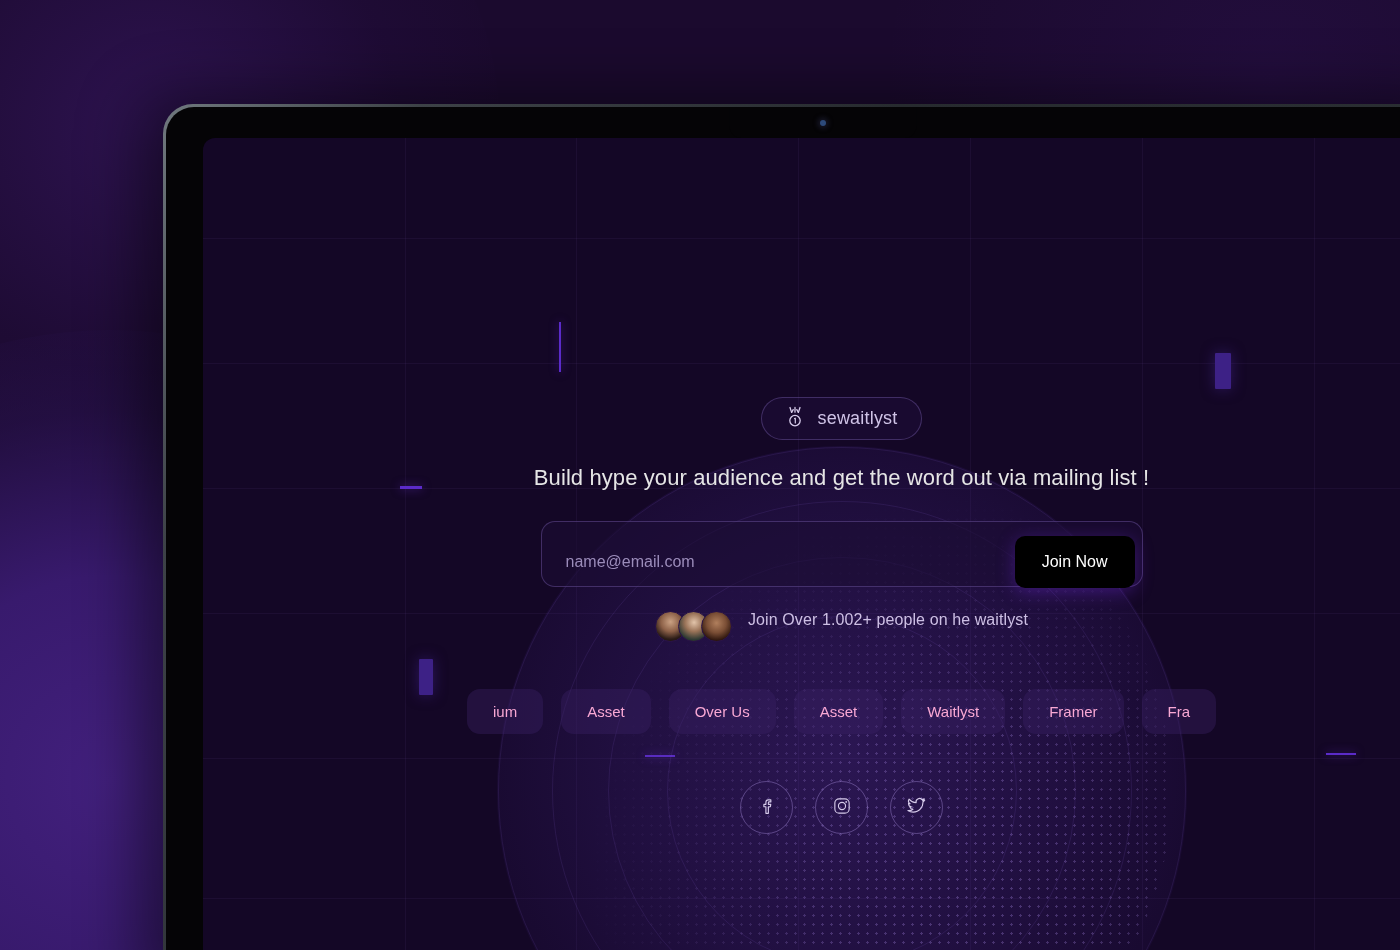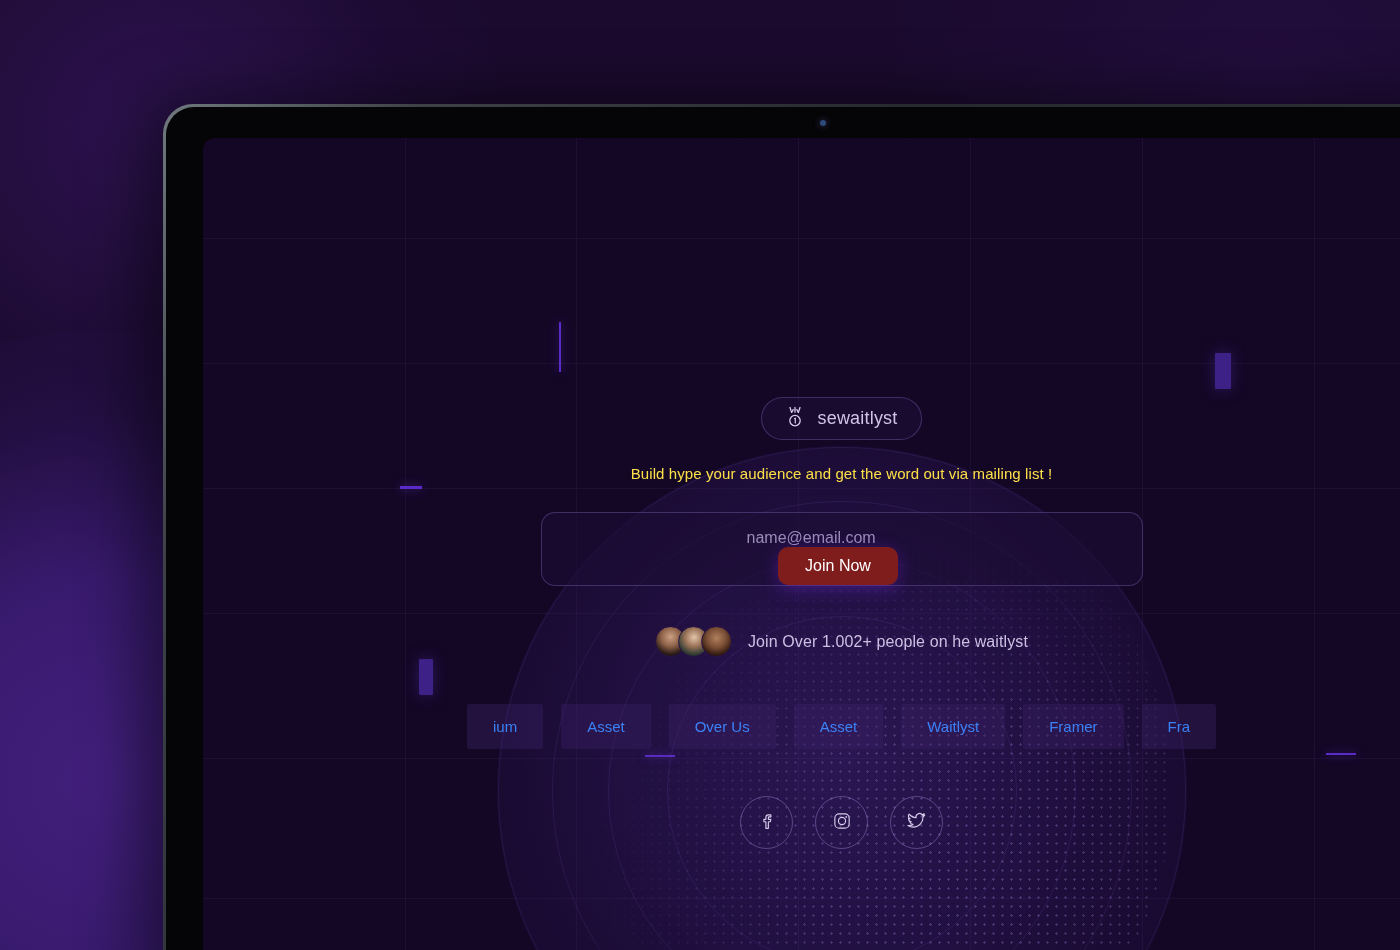--- a/index.html
+++ b/index.html
@@ -182,68 +182,66 @@
     font-family:"Liberation Serif", serif;
     font-style:italic;
     font-weight:400;
     font-size:76px;
     letter-spacing:0px;
     padding-left:26px;
   }
 
   .subtitle {
     margin-top:25px;
-    font-size:15px;
-    color:#fde047;
+    font-size:22px;
+    color:#e5e5e5;
     letter-spacing:0.1px;
   }
 
   
   .email-form {
     margin-top:30px;
     width:602px;
-    height:74px;
+    height:66px;
     border:1px solid rgba(145,115,205,0.34);
     border-radius:14px;
     background:rgba(28,13,52,0.62);
     display:flex;
     align-items:center;
     padding:16px 7px 0 0;
-    flex-direction:column;
   }
   .email-input {
     flex:1;
     height:100%;
     background:transparent;
     border:none;
     outline:none;
     padding-left:24px;
     font-family:"Liberation Sans", sans-serif;
     font-size:16px;
     color:#d8cdec;
   }
   .email-input::placeholder { color:#9b8cba; }
   .join-btn {
     height:52px;
     padding:0 27px;
     border:none;
     border-radius:10px;
-    background:#7f1d1d;
+    background:#000000;
     color:#ffffff;
     font-family:"Liberation Sans", sans-serif;
     font-size:16px;
     cursor:pointer;
     box-shadow:0 4px 18px rgba(123,47,242,0.35);
   }
 
   
   .social-proof {
-    margin-top:40px;
-    display:flex;
-    align-items:center;
+    margin-top:24px;
+    display:flex;
   }
   .avatars { display:flex; align-items:center; }
   .avatar {
     width:31px; height:31px;
     border-radius:50%;
     border:1.5px solid #2a1347;
     margin-right:-8px;
     background-size:cover;
     background-position:center 22%;
     overflow:hidden;
@@ -271,23 +269,23 @@
     -webkit-mask-image:linear-gradient(90deg, rgba(0,0,0,0) 0%, rgba(0,0,0,0.25) 4%, rgba(0,0,0,1) 18%, rgba(0,0,0,1) 82%, rgba(0,0,0,0.25) 96%, rgba(0,0,0,0) 100%);
     mask-image:linear-gradient(90deg, rgba(0,0,0,0) 0%, rgba(0,0,0,0.25) 4%, rgba(0,0,0,1) 18%, rgba(0,0,0,1) 82%, rgba(0,0,0,0.25) 96%, rgba(0,0,0,0) 100%);
   }
   .chip {
     flex:0 0 auto;
     height:45px;
     padding:0 26px;
     display:flex;
     align-items:center;
     justify-content:center;
-    border-radius:2px;
+    border-radius:13px;
     background:rgba(58,33,100,0.40);
-    color:#3b82f6;
+    color:#f9a8d4;
     font-size:15px;
     white-space:nowrap;
   }
 
   
   .social-icons {
     margin-top:47px;
     display:flex;
     gap:22px;
   }

